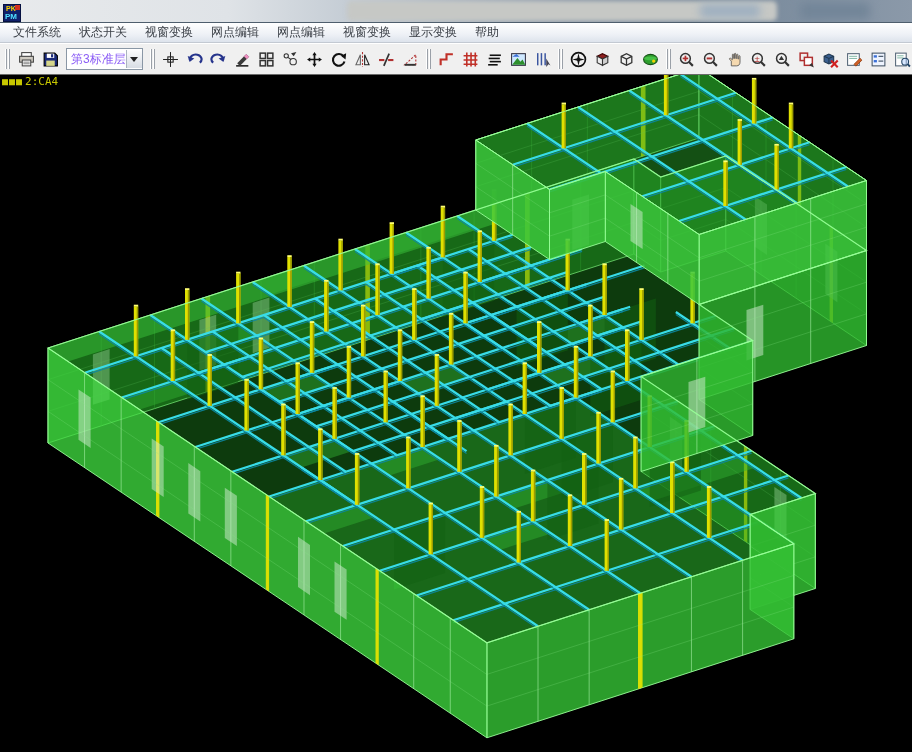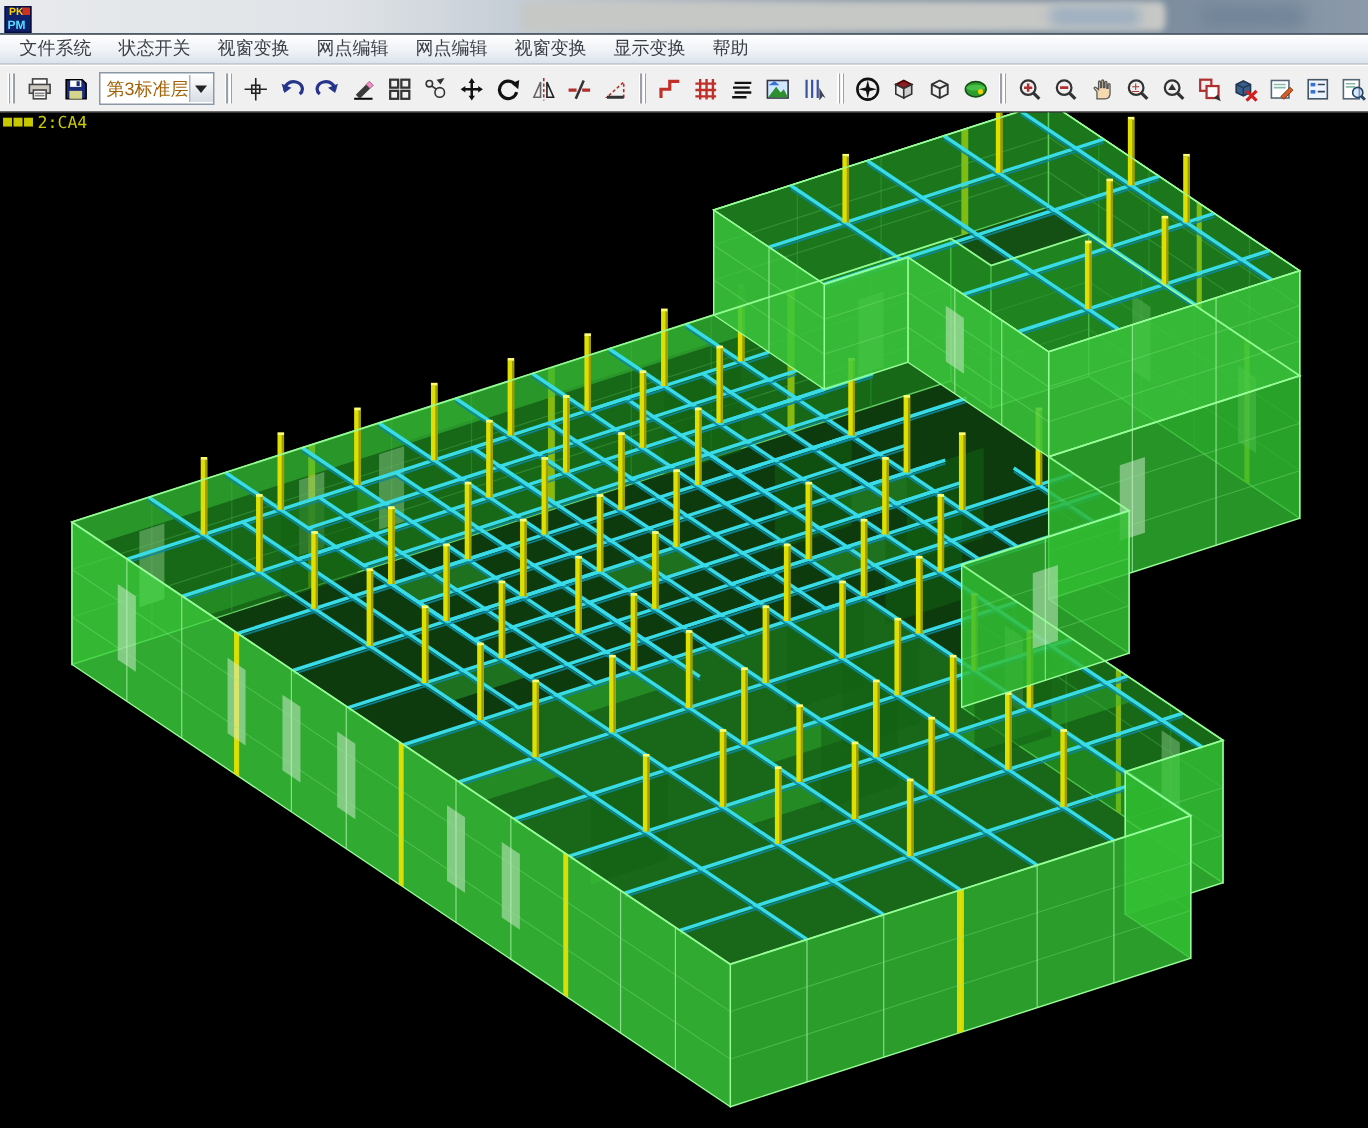--- a/index.html
+++ b/index.html
@@ -25,21 +25,21 @@
   .menu-item{font-size:12px;color:#3a3f46;padding:2px 9px;cursor:default;white-space:nowrap;}
 
   
   .toolbar{height:30px;flex:0 0 30px;display:flex;align-items:center;background:#f0f0f0;
     border-top:1px solid #fff;border-bottom:1px solid #6a6a6a;padding-left:2px;}
   .tb-grip{width:6px;height:20px;margin:0 3px;flex:0 0 6px;
     background:linear-gradient(90deg,#ffffff 0 1px,#9aa0a8 1px 2px,rgba(0,0,0,0) 2px 3px,#ffffff 3px 4px,#9aa0a8 4px 5px,rgba(0,0,0,0) 5px);}
   .tb-group{display:flex;align-items:center;}
   .tb-btn{width:22px;height:22px;display:flex;align-items:center;justify-content:center;border:1px solid transparent;}
   .combo{display:flex;align-items:center;height:20px;width:118px;background:#fff;border:1px solid #8a97a5;margin:0 4px;}
-  .combo-value{flex:1;font-size:12px;color:#a16207;padding-left:4px;white-space:nowrap;overflow:hidden;}
+  .combo-value{flex:1;font-size:12px;color:#8b5cf6;padding-left:4px;white-space:nowrap;overflow:hidden;}
   .combo-btn{width:15px;height:18px;margin:0;background:linear-gradient(#fdfdfd,#d8dde4);border-left:1px solid #aab4bf;display:flex;align-items:center;justify-content:center;}
   .combo-arrow{width:0;height:0;border-left:4px solid transparent;border-right:4px solid transparent;border-top:5px solid #222;}
 
   
   .canvas{position:relative;flex:1;background:#000;overflow:hidden;}
   .view-label{position:absolute;left:2px;top:0px;font-family:"DejaVu Sans Mono",monospace;font-size:11px;color:#c8c800;letter-spacing:0px;display:flex;align-items:center;}
   .view-label .marks{letter-spacing:1px;margin-right:2px;font-size:10px;}
   svg{display:block;}
 </style>
 </head>

